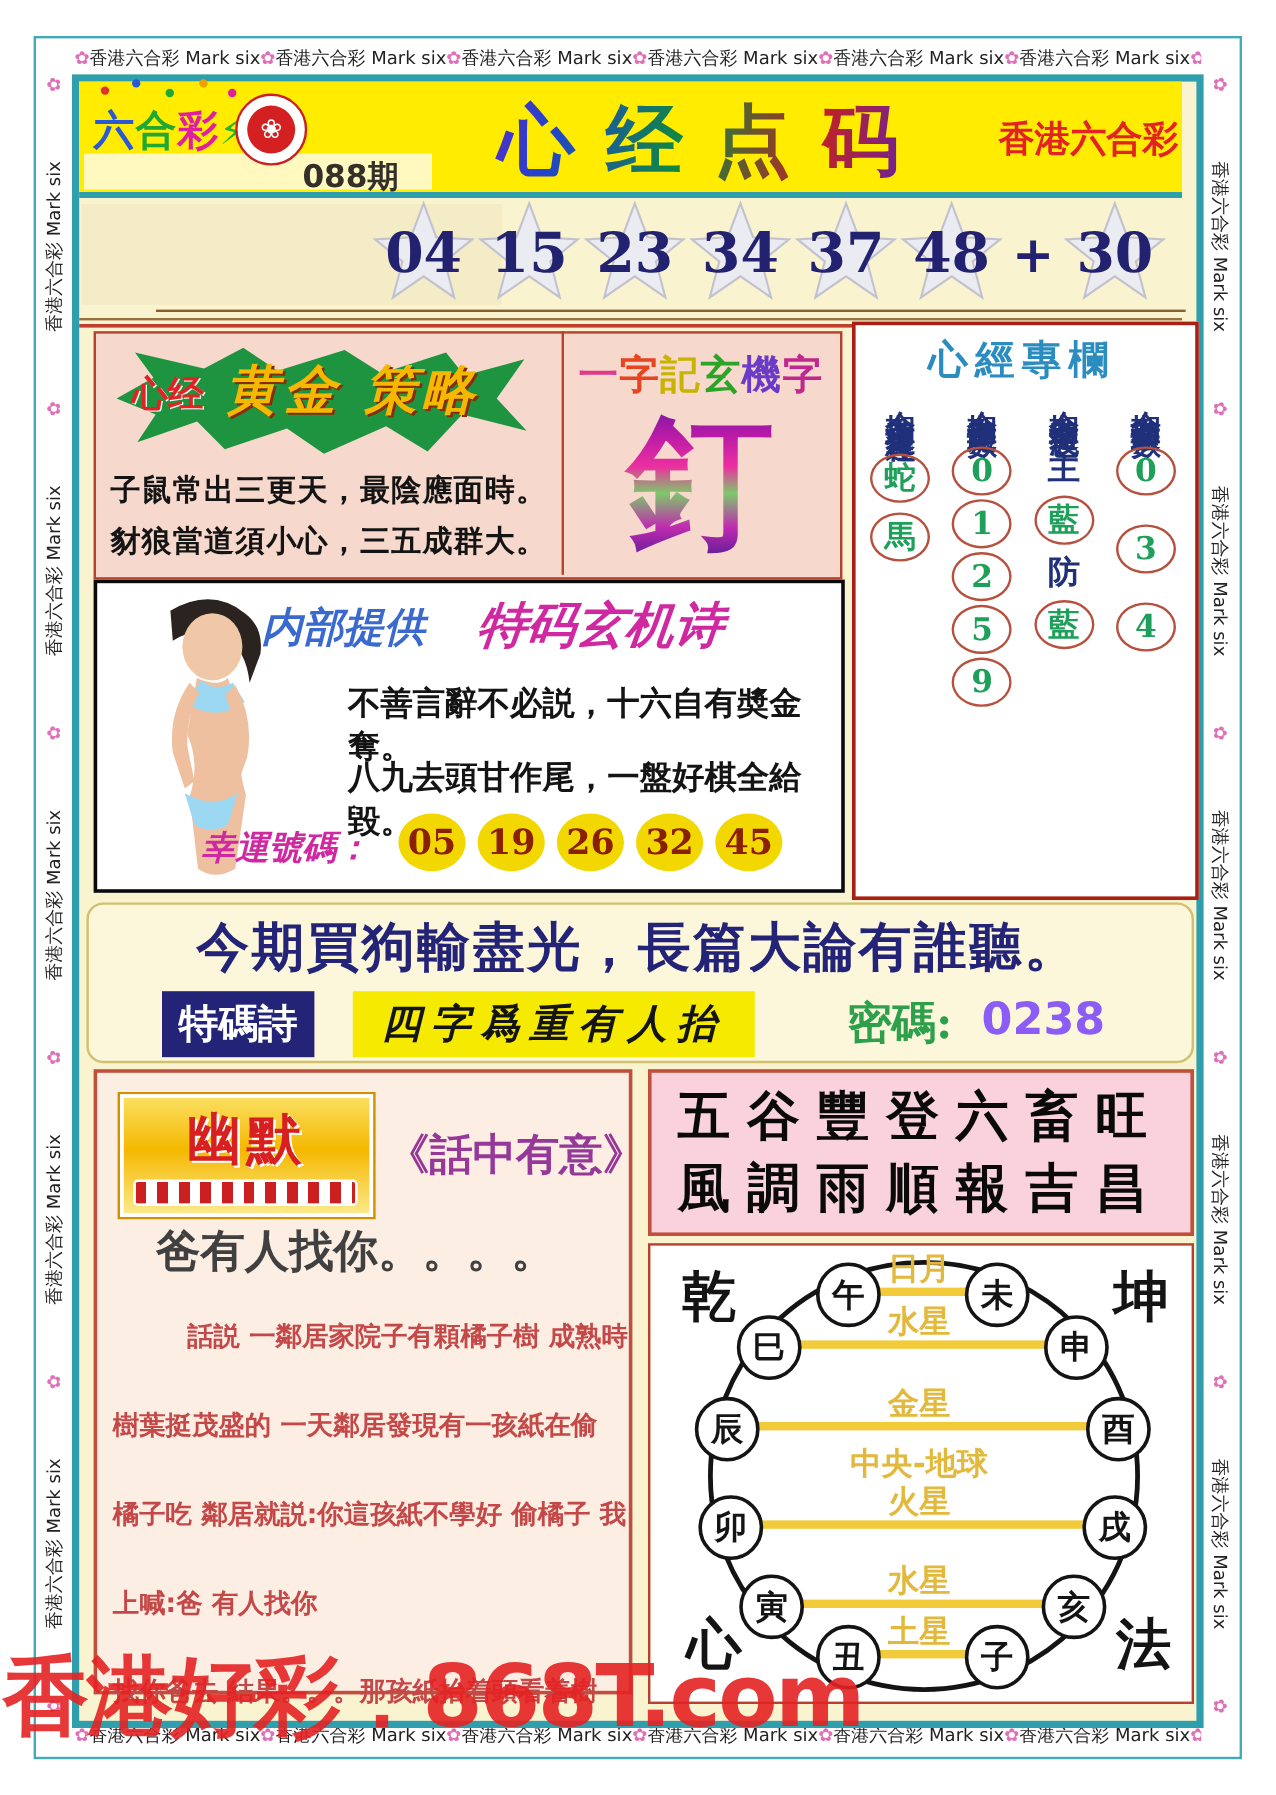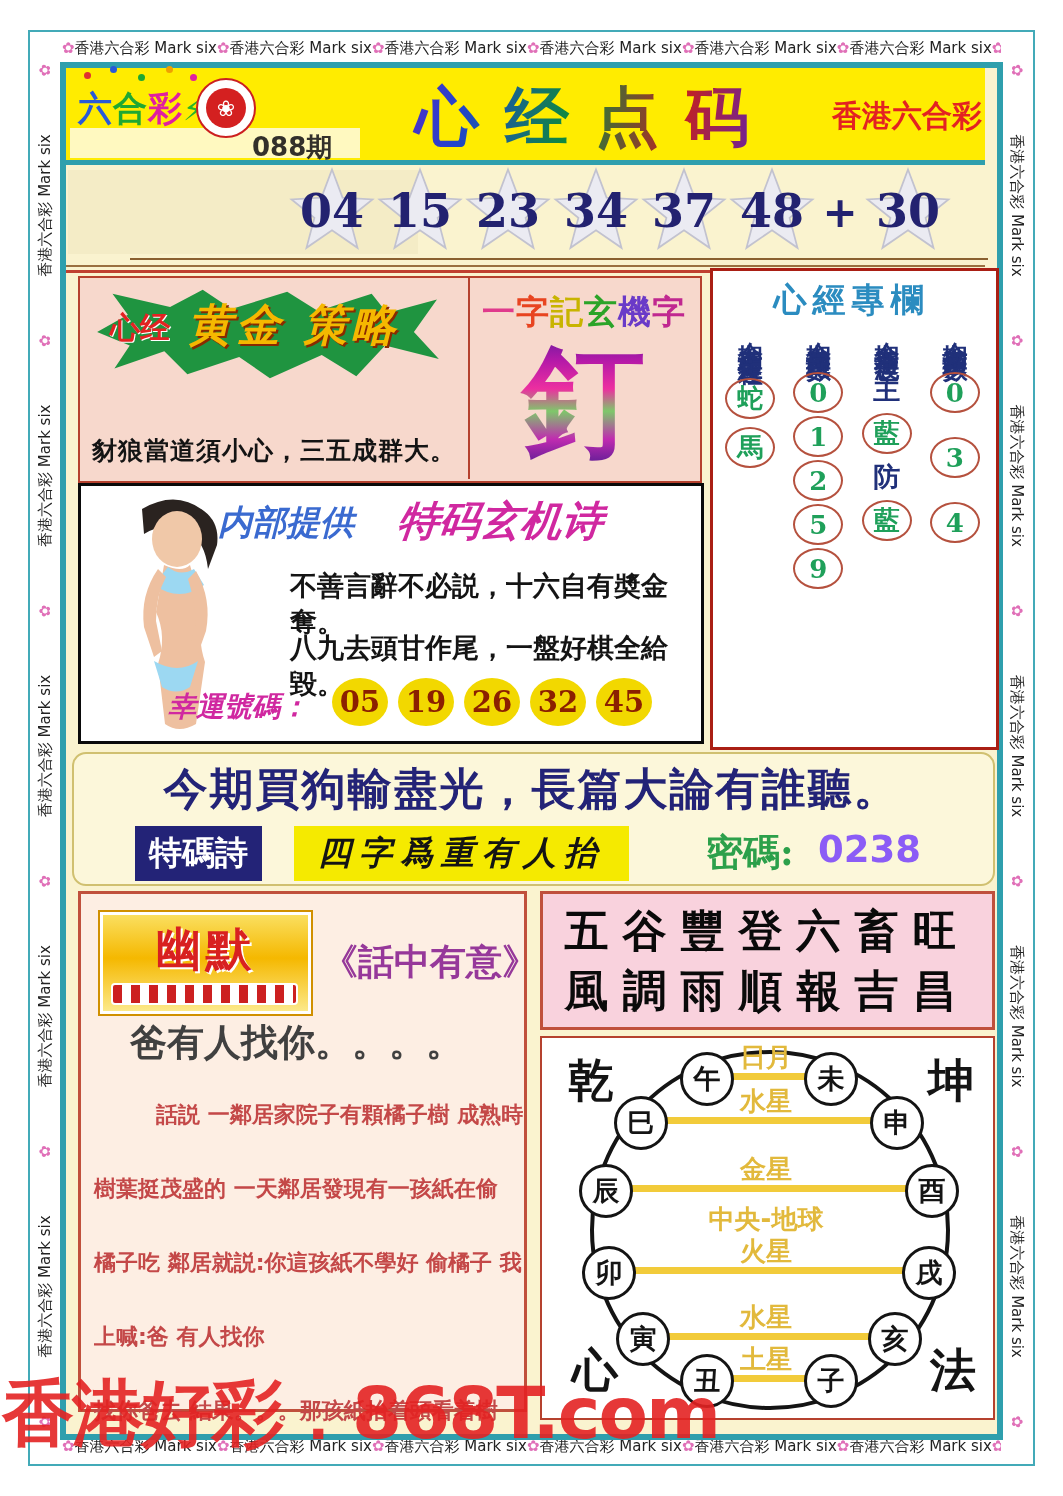--- a/index.html
+++ b/index.html
@@ -36,21 +36,21 @@
   .dots span:nth-child(4){left:88px;top:-20px;background:#f0a000;}
   .dots span:nth-child(5){left:112px;top:-12px;background:#e01fa0;}
   .issue-strip{left:70px;top:128px;width:290px;height:30px;background:rgba(255,253,240,.8);}
   .emblem{left:196px;top:78px;width:56px;height:56px;border-radius:50%;background:#fff;border:2px solid #cc2020;display:flex;align-items:center;justify-content:center;}
   .emblem-inner{width:40px;height:40px;border-radius:50%;background:#d42020;color:#fff;font-size:22px;display:flex;align-items:center;justify-content:center;}
   .issue{left:252px;top:130px;font-size:26px;font-weight:bold;color:#33302a;}
   .main-title{left:360px;top:74px;width:470px;text-align:center;font-size:64px;font-weight:900;letter-spacing:26px;font-family:"DejaVu Serif","Liberation Serif",serif;background:linear-gradient(100deg,#7a1ec0 0%,#2244cc 22%,#0f8a3c 45%,#c22222 68%,#5522bb 88%,#2f7ac0 100%);-webkit-background-clip:text;background-clip:text;color:transparent;}
   .brand-right{left:832px;top:96px;font-size:30px;font-weight:bold;color:#e32222;}
   
   .pale-rect{left:68px;top:170px;width:350px;height:84px;background:#f4ecc6;}
-  .stars-row{left:288px;top:162px;display:flex;}
+  .stars-row{left:309px;top:162px;display:flex;}
   .star-cell{position:relative;width:88px;height:96px;}
   .star-cell svg{position:absolute;left:0;top:0;width:88px;height:96px;}
   .star-cell span{position:absolute;left:0;top:22px;width:100%;text-align:center;font-size:46px;font-weight:bold;color:#232270;font-family:"DejaVu Serif","Liberation Serif",serif;}
   .plus-cell{position:relative;width:48px;height:96px;}
   .plus-cell span{position:absolute;left:0;top:26px;width:100%;text-align:center;font-size:42px;font-weight:bold;color:#232270;}
   .rule1{left:130px;top:258px;width:858px;height:2px;background:#8a6030;}
   .rule2{left:66px;top:265px;width:919px;height:2px;background:#9a7040;}
   .rule3{left:66px;top:270px;width:919px;height:3px;background:#c04030;}
   
   .strategy-box{left:78px;top:276px;width:620px;height:203px;background:#f7d8cc;border:2px solid #b5412e;}
@@ -252,20 +252,21 @@
   <div class="abs rule2"></div>
   <div class="abs rule3"></div>
 
   <div class="abs strategy-box"></div>
   <div class="abs strategy-divider"></div>
   <svg class="abs banner-svg" viewBox="0 0 360 100">
     <polygon points="2,48 34,30 18,8 78,22 112,4 142,24 200,6 232,26 288,8 304,28 356,14 332,48 358,76 302,62 272,94 236,72 182,96 150,74 96,92 72,68 20,86 36,62" fill="#1f9440"></polygon>
   </svg>
   <div class="abs banner-tag">心经</div>
   <div class="abs banner-main">黄金 策略</div>
+  <div class="abs gs-line gs-line1">子鼠常出三更天，最陰應面時。</div>
   <div class="abs gs-line gs-line2">豺狼當道須小心，三五成群大。</div>
   <div class="abs mystery-title" id="mystery-title"><span class="rc0">一</span><span class="rc1">字</span><span class="rc2">記</span><span class="rc3">玄</span><span class="rc4">機</span><span class="rc5">字</span></div>
   <div class="abs mystery-char">釘</div>
 
   <div class="abs heart-box"></div>
   <div class="abs heart-title">心經專欄</div>
   <div class="abs heart-cols" id="heart-cols">
       <div class="hcol hcol0">
         <div class="hlabel">今期幸運生肖運程：</div>
         <div class="hitems">

